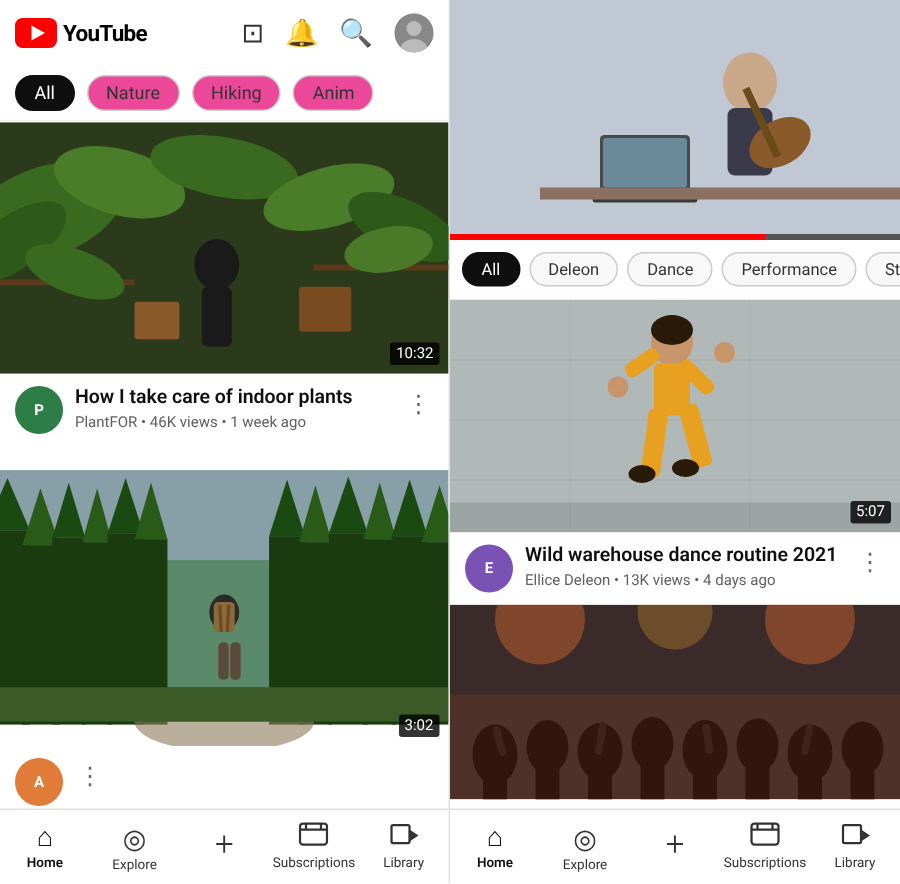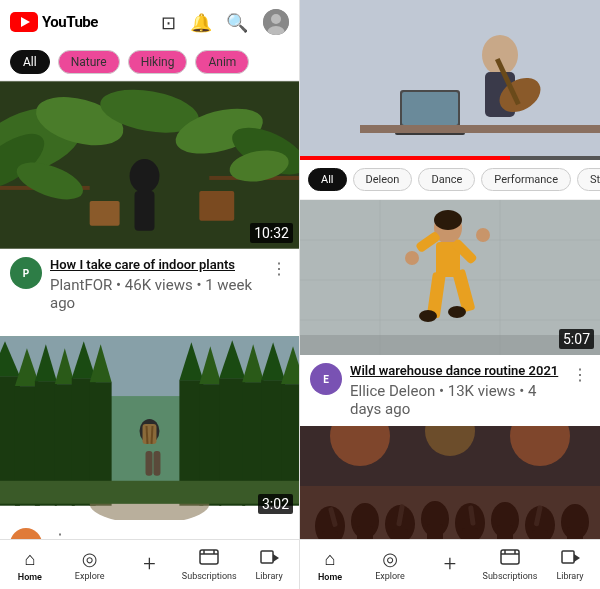--- a/index.html
+++ b/index.html
@@ -109,21 +109,21 @@
       position: relative;
       overflow: hidden;
     }
 
     .duration-badge {
       position: absolute;
       bottom: 6px;
       right: 6px;
       background: rgba(0,0,0,0.8);
       color: #fff;
-      font-size: 14px;
+      font-size: 10px;
       padding: 2px 4px;
       border-radius: 2px;
     }
 
     .video-info {
       display: flex;
       align-items: flex-start;
       padding: 8px 10px;
       gap: 8px;
     }
@@ -144,24 +144,23 @@
 
     .video-meta {
       flex: 1;
     }
     .video-title {
       font-size: 13px;
       font-weight: 600;
       color: #0f0f0f;
       line-height: 1.3;
       margin-bottom: 2px;
-      text-decoration: underline;
     }
     .video-sub {
-      font-size: 15px;
+      font-size: 10px;
       color: #606060;
     }
     .more-icon {
       font-size: 16px;
       color: #666;
       cursor: pointer;
       padding: 2px;
     }
 
     

